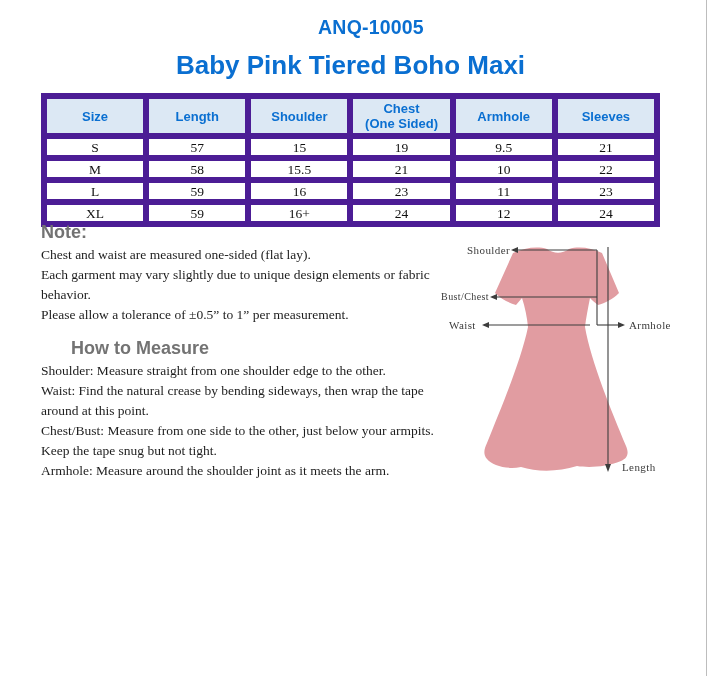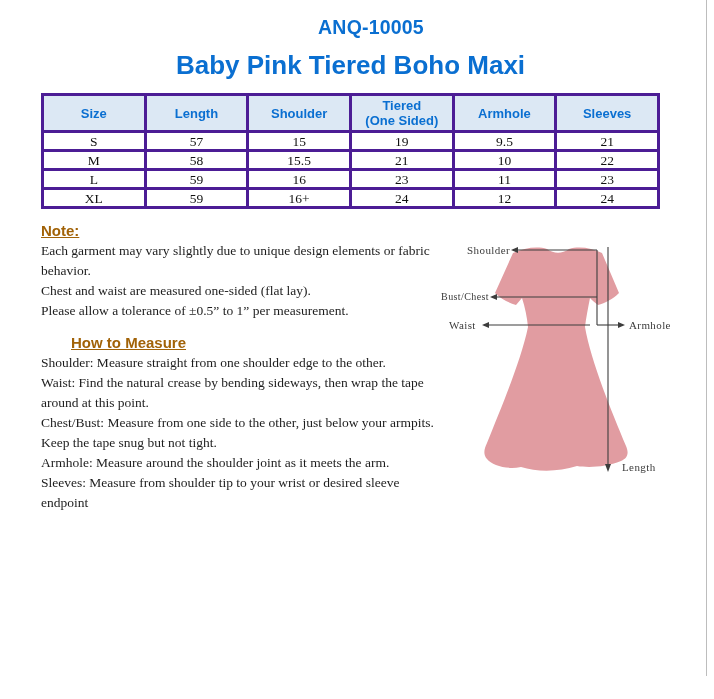--- a/index.html
+++ b/index.html
@@ -17,39 +17,38 @@
     color:#0a6fd1;letter-spacing:0.2px;padding-left:41px;
   }
   .product-name{
     margin:11px 0 0 0;font-size:26px;font-weight:bold;color:#0a6fd1;
   }
   table.size-chart{
     position:absolute;left:41px;top:93px;width:619px;
     border-collapse:collapse;table-layout:fixed;
   }
   table.size-chart th,table.size-chart td{
-    border:3px solid #4c1d95;text-align:center;vertical-align:middle;padding:0;
+    border:6px solid #4c1d95;text-align:center;vertical-align:middle;padding:0;
   }
   table.size-chart{border:2px solid #000;}
   table.size-chart th{
     background:#dce8f4;color:#0a6fd1;font-weight:bold;font-size:13px;
     height:34px;line-height:15px;white-space:pre-line;
     font-family:"Liberation Sans",sans-serif;
   }
   table.size-chart td{
     font-family:"Liberation Serif",serif;font-size:13.5px;color:#111;
     height:16px;line-height:15px;
   }
   .content{
     position:absolute;left:41px;top:222px;width:401px;
   }
   .sec-heading{
-    font-size:15px;font-weight:bold;color:#a16207;margin:0 0 2px 0;
+    font-size:18px;font-weight:bold;color:#737373;margin:0 0 2px 0;
     font-family:"Liberation Sans",sans-serif;
-    text-decoration:underline;
   }
   .sec-heading.how{margin-top:13px;padding-left:30px;}
   .body-line{
     margin:0;font-family:"Liberation Serif",serif;font-size:13.5px;
     color:#1d1d1d;line-height:20px;
   }
   .diagram{
     position:absolute;left:437px;top:238px;width:273px;height:245px;
   }
   .diagram svg{display:block;}
@@ -68,21 +67,21 @@
   <div class="product-code">ANQ-10005</div>
   <div class="product-name">Baby Pink Tiered Boho Maxi</div>
 </div>
 
 <table class="size-chart">
   <thead>
     <tr>
       <th>Size</th>
       <th>Length</th>
       <th>Shoulder</th>
-      <th>Tiered
+      <th>Chest
 (One Sided)</th>
       <th>Armhole</th>
       <th>Sleeves</th>
     </tr>
   </thead>
   <tbody>
     <tr>
       <td>S</td>
       <td>57</td>
       <td>15</td>
@@ -112,30 +111,29 @@
       <td>16+</td>
       <td>24</td>
       <td>12</td>
       <td>24</td>
     </tr>
   </tbody>
 </table>
 
 <div class="content">
   <div class="sec-heading">Note:</div>
+  <p class="body-line">Chest and waist are measured one-sided (flat lay).</p>
   <p class="body-line">Each garment may vary slightly due to unique design elements or fabric behavior.</p>
-  <p class="body-line">Chest and waist are measured one-sided (flat lay).</p>
   <p class="body-line">Please allow a tolerance of ±0.5” to 1” per measurement.</p>
 
   <div class="sec-heading how">How to Measure</div>
   <p class="body-line">Shoulder: Measure straight from one shoulder edge to the other.</p>
   <p class="body-line">Waist: Find the natural crease by bending sideways, then wrap the tape around at this point.</p>
   <p class="body-line">Chest/Bust: Measure from one side to the other, just below your armpits. Keep the tape snug but not tight.</p>
   <p class="body-line">Armhole: Measure around the shoulder joint as it meets the arm.</p>
-  <p class="body-line">Sleeves: Measure from shoulder tip to your wrist or desired sleeve endpoint</p>
 </div>
 
 <div class="diagram">
   <svg width="273" height="245" viewBox="437 238 273 245" xmlns="http://www.w3.org/2000/svg">
 
     <path d="M 513 253
          C 524 248 537 246 547 249
          C 554 254 562 254 569 249
          C 579 246 592 248 602 253
          L 619 293

